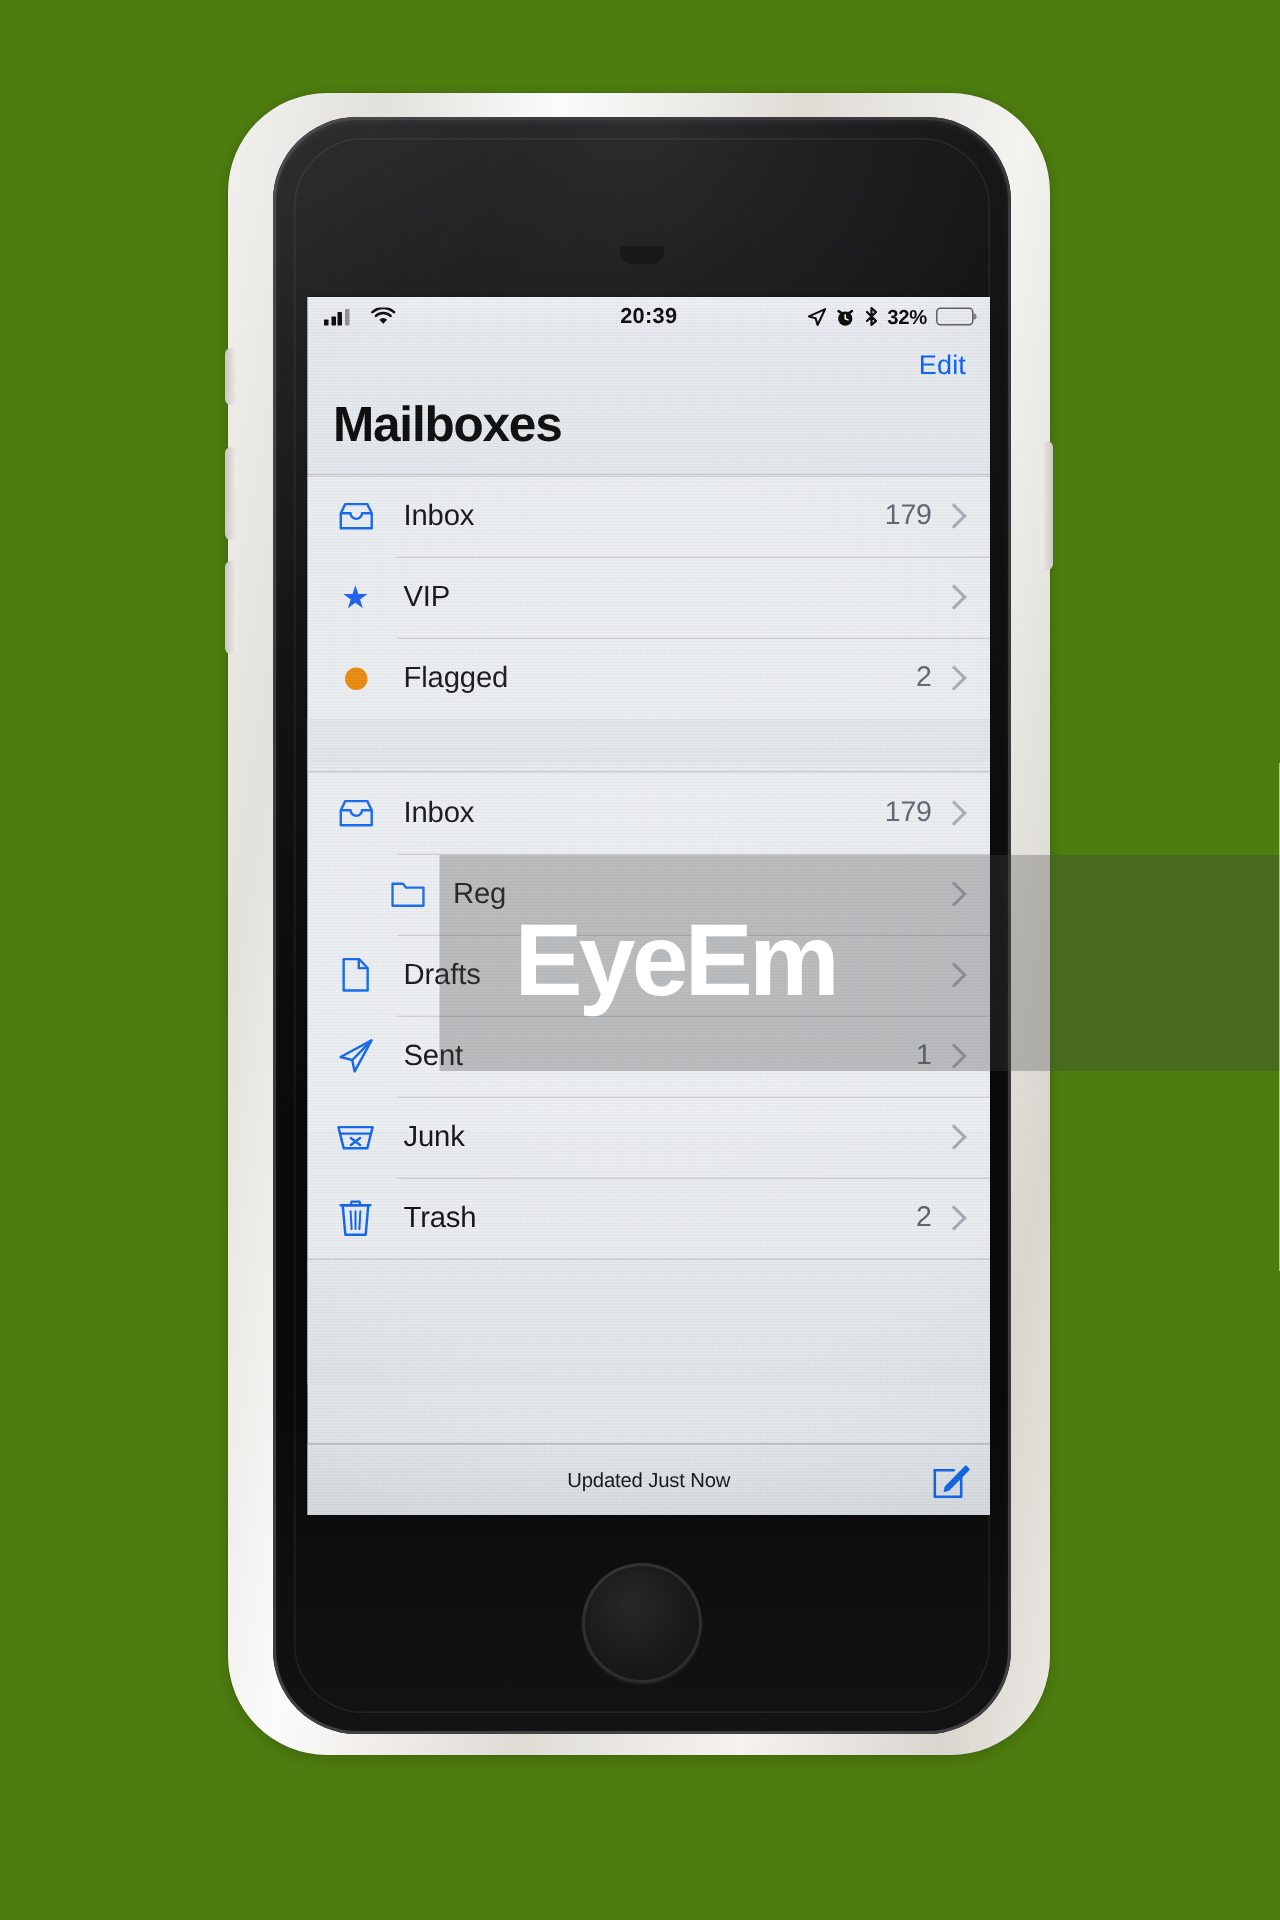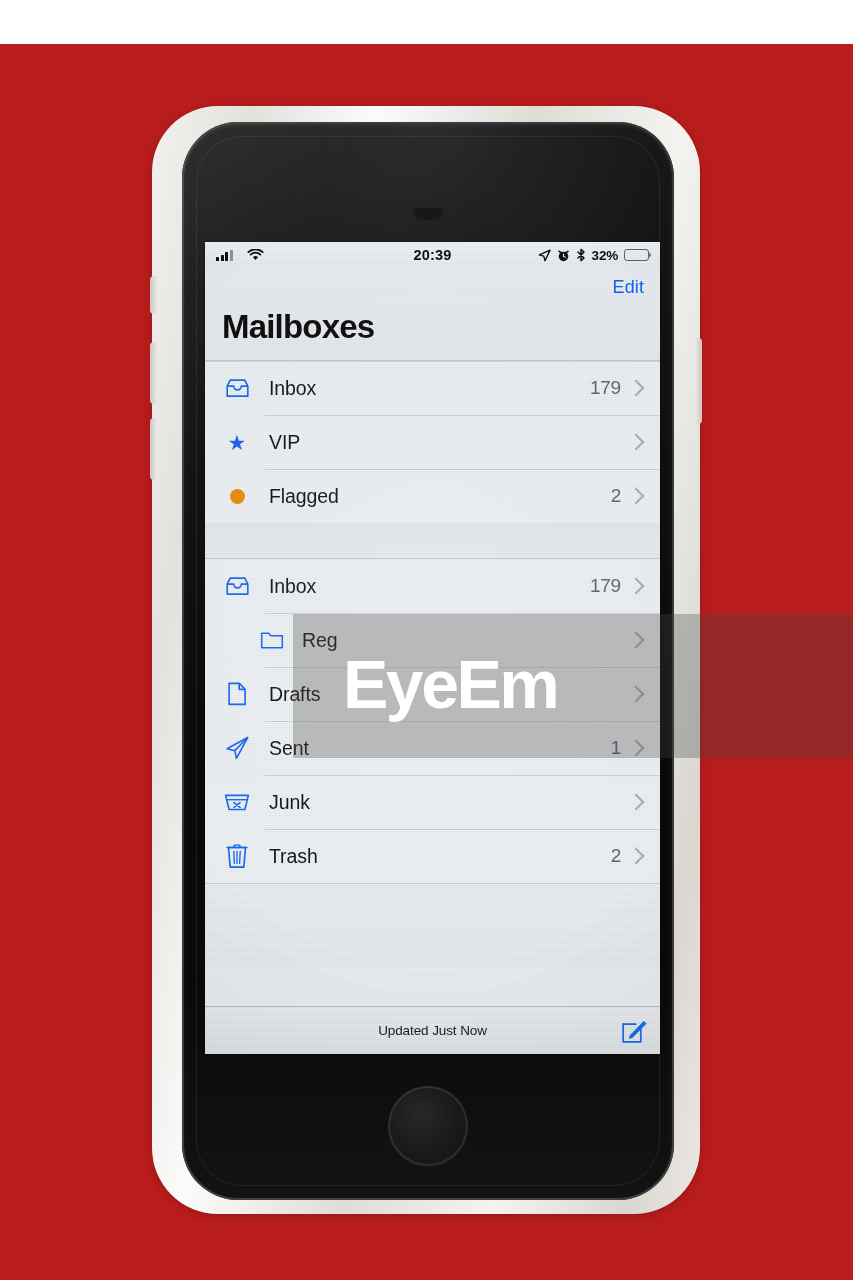--- a/index.html
+++ b/index.html
@@ -12,22 +12,21 @@
     height: 1280px;
     position: relative;
     font-family: "Liberation Sans", sans-serif;
     overflow: hidden;
   }
 
   
   #photo-stage {
     position: absolute;
     inset: 0;
-    background: #b91c1c;
-    margin-top: 44px;
+    background: #4d7c0f;
   }
 
   
   #phone-case {
     position: absolute;
     left: 152px;
     top: 62px;
     width: 548px;
     height: 1108px;
     border-radius: 66px;

